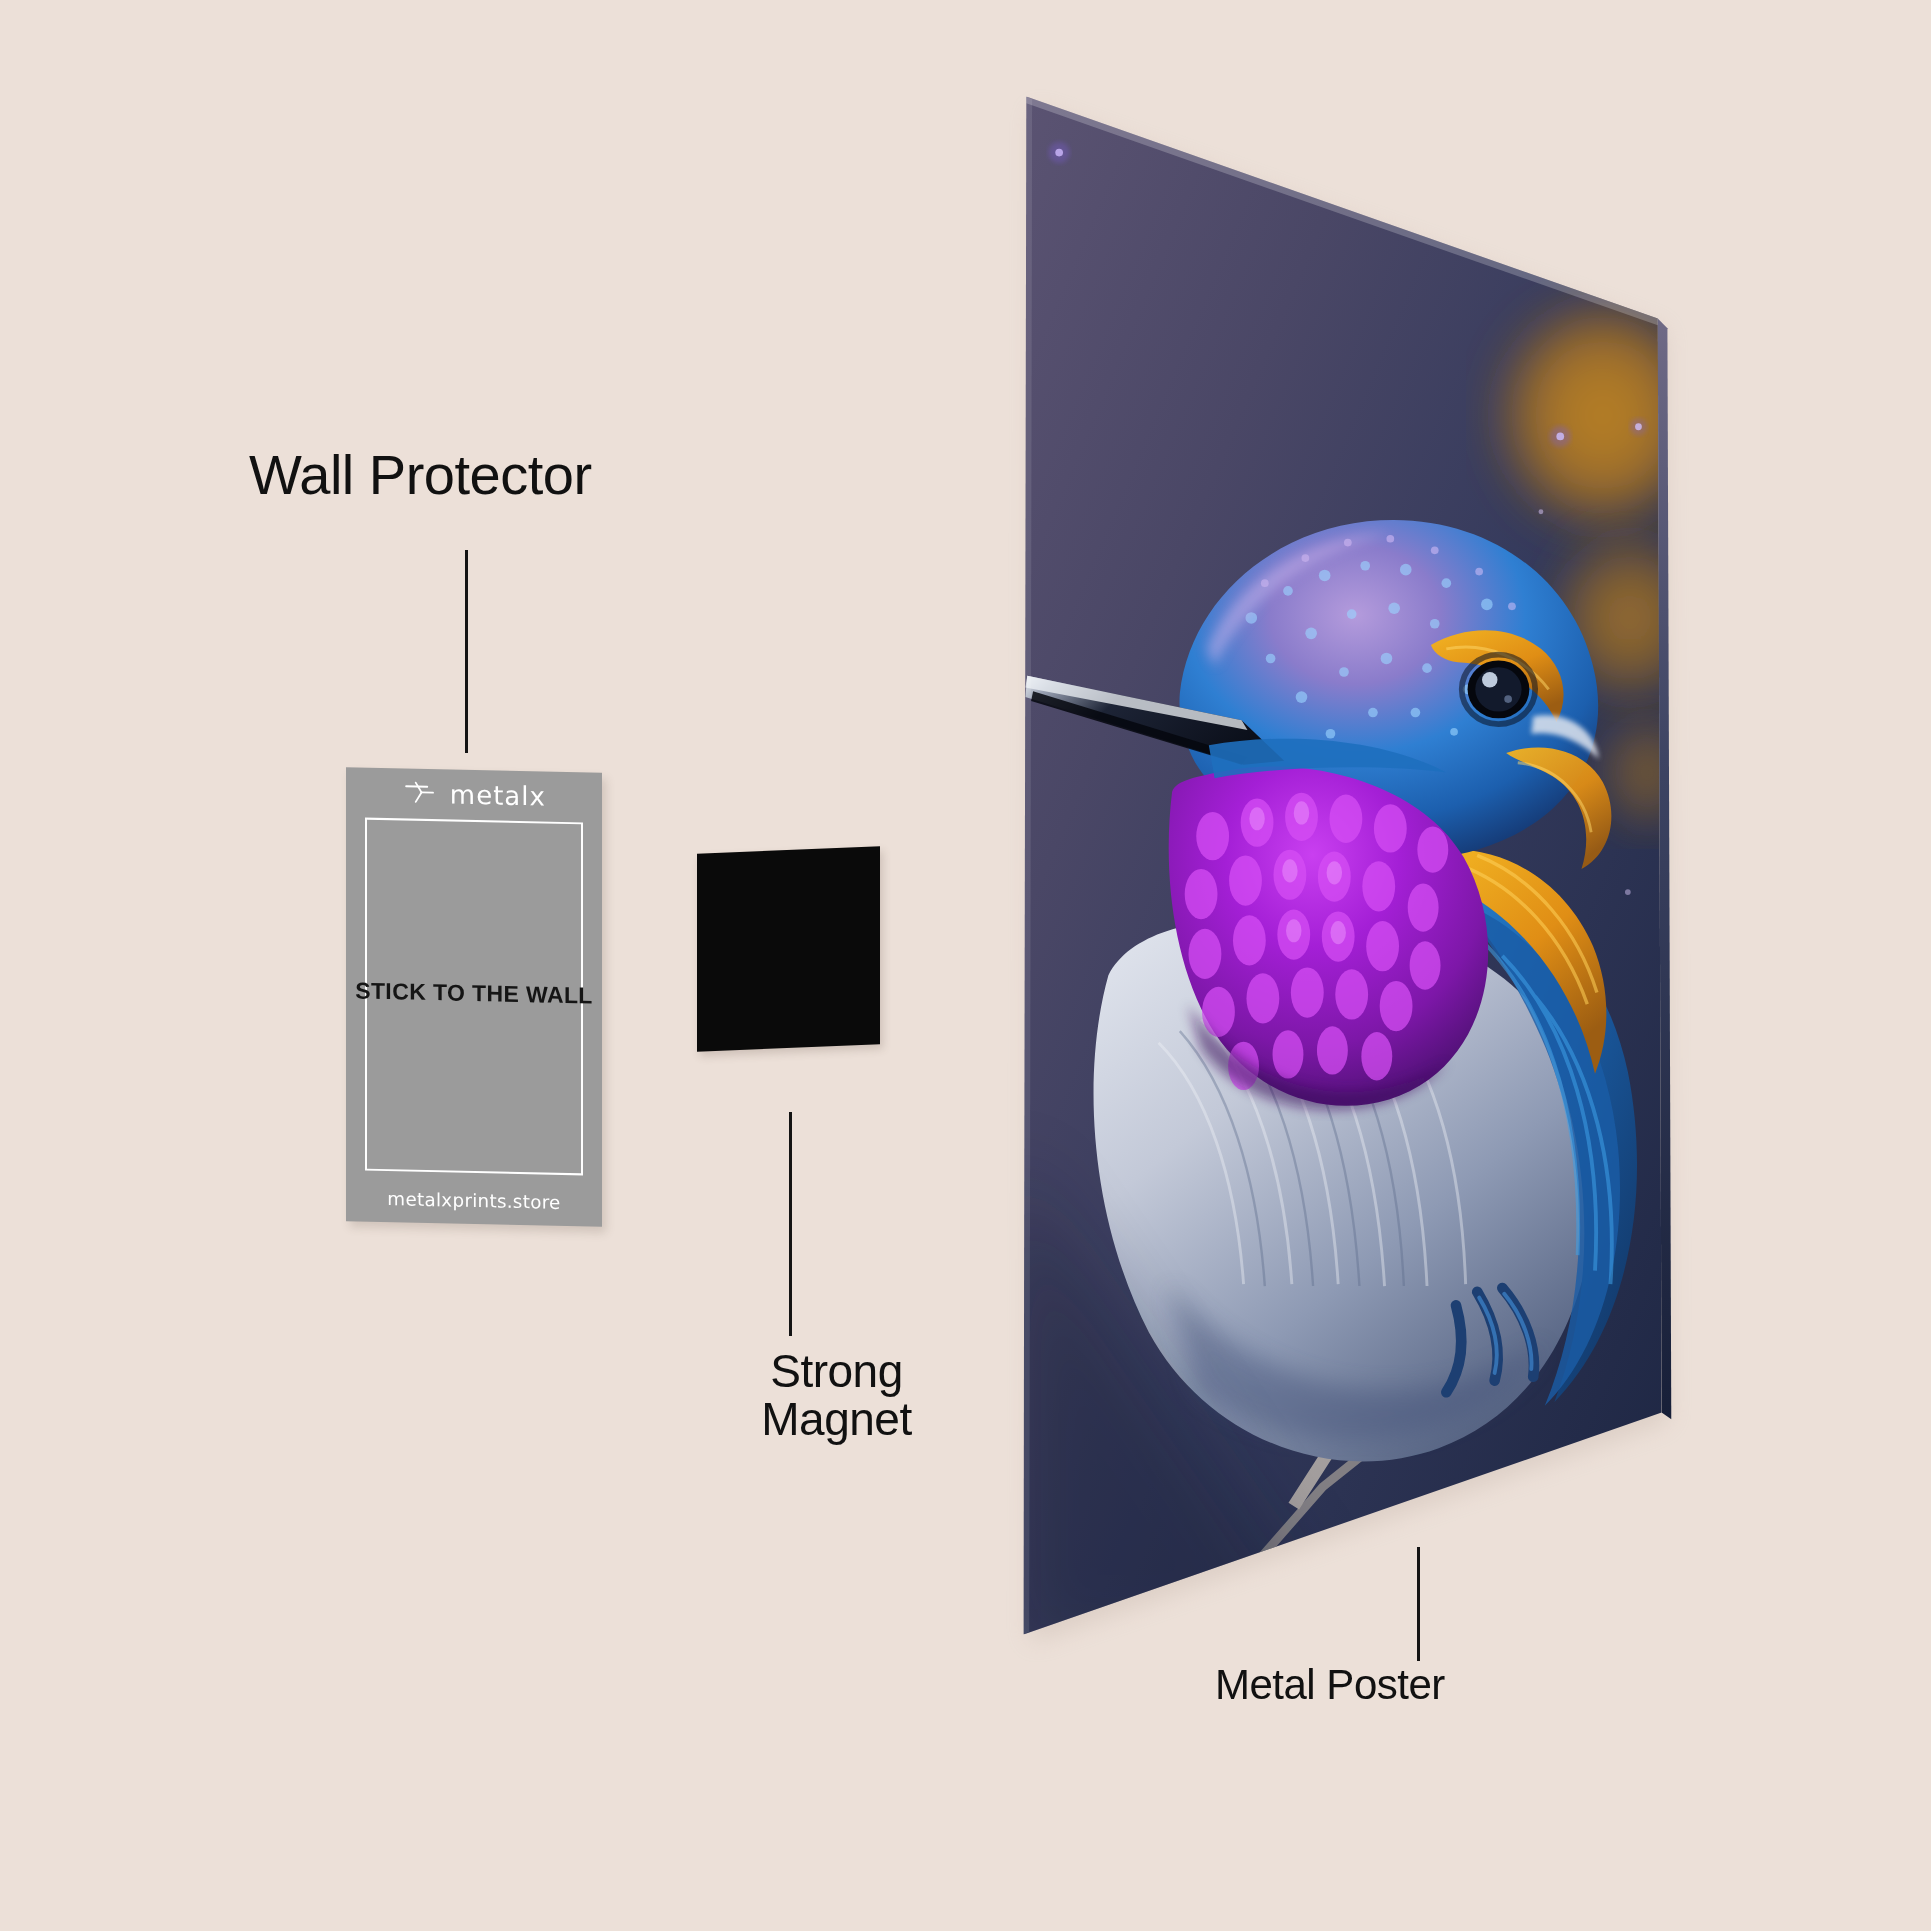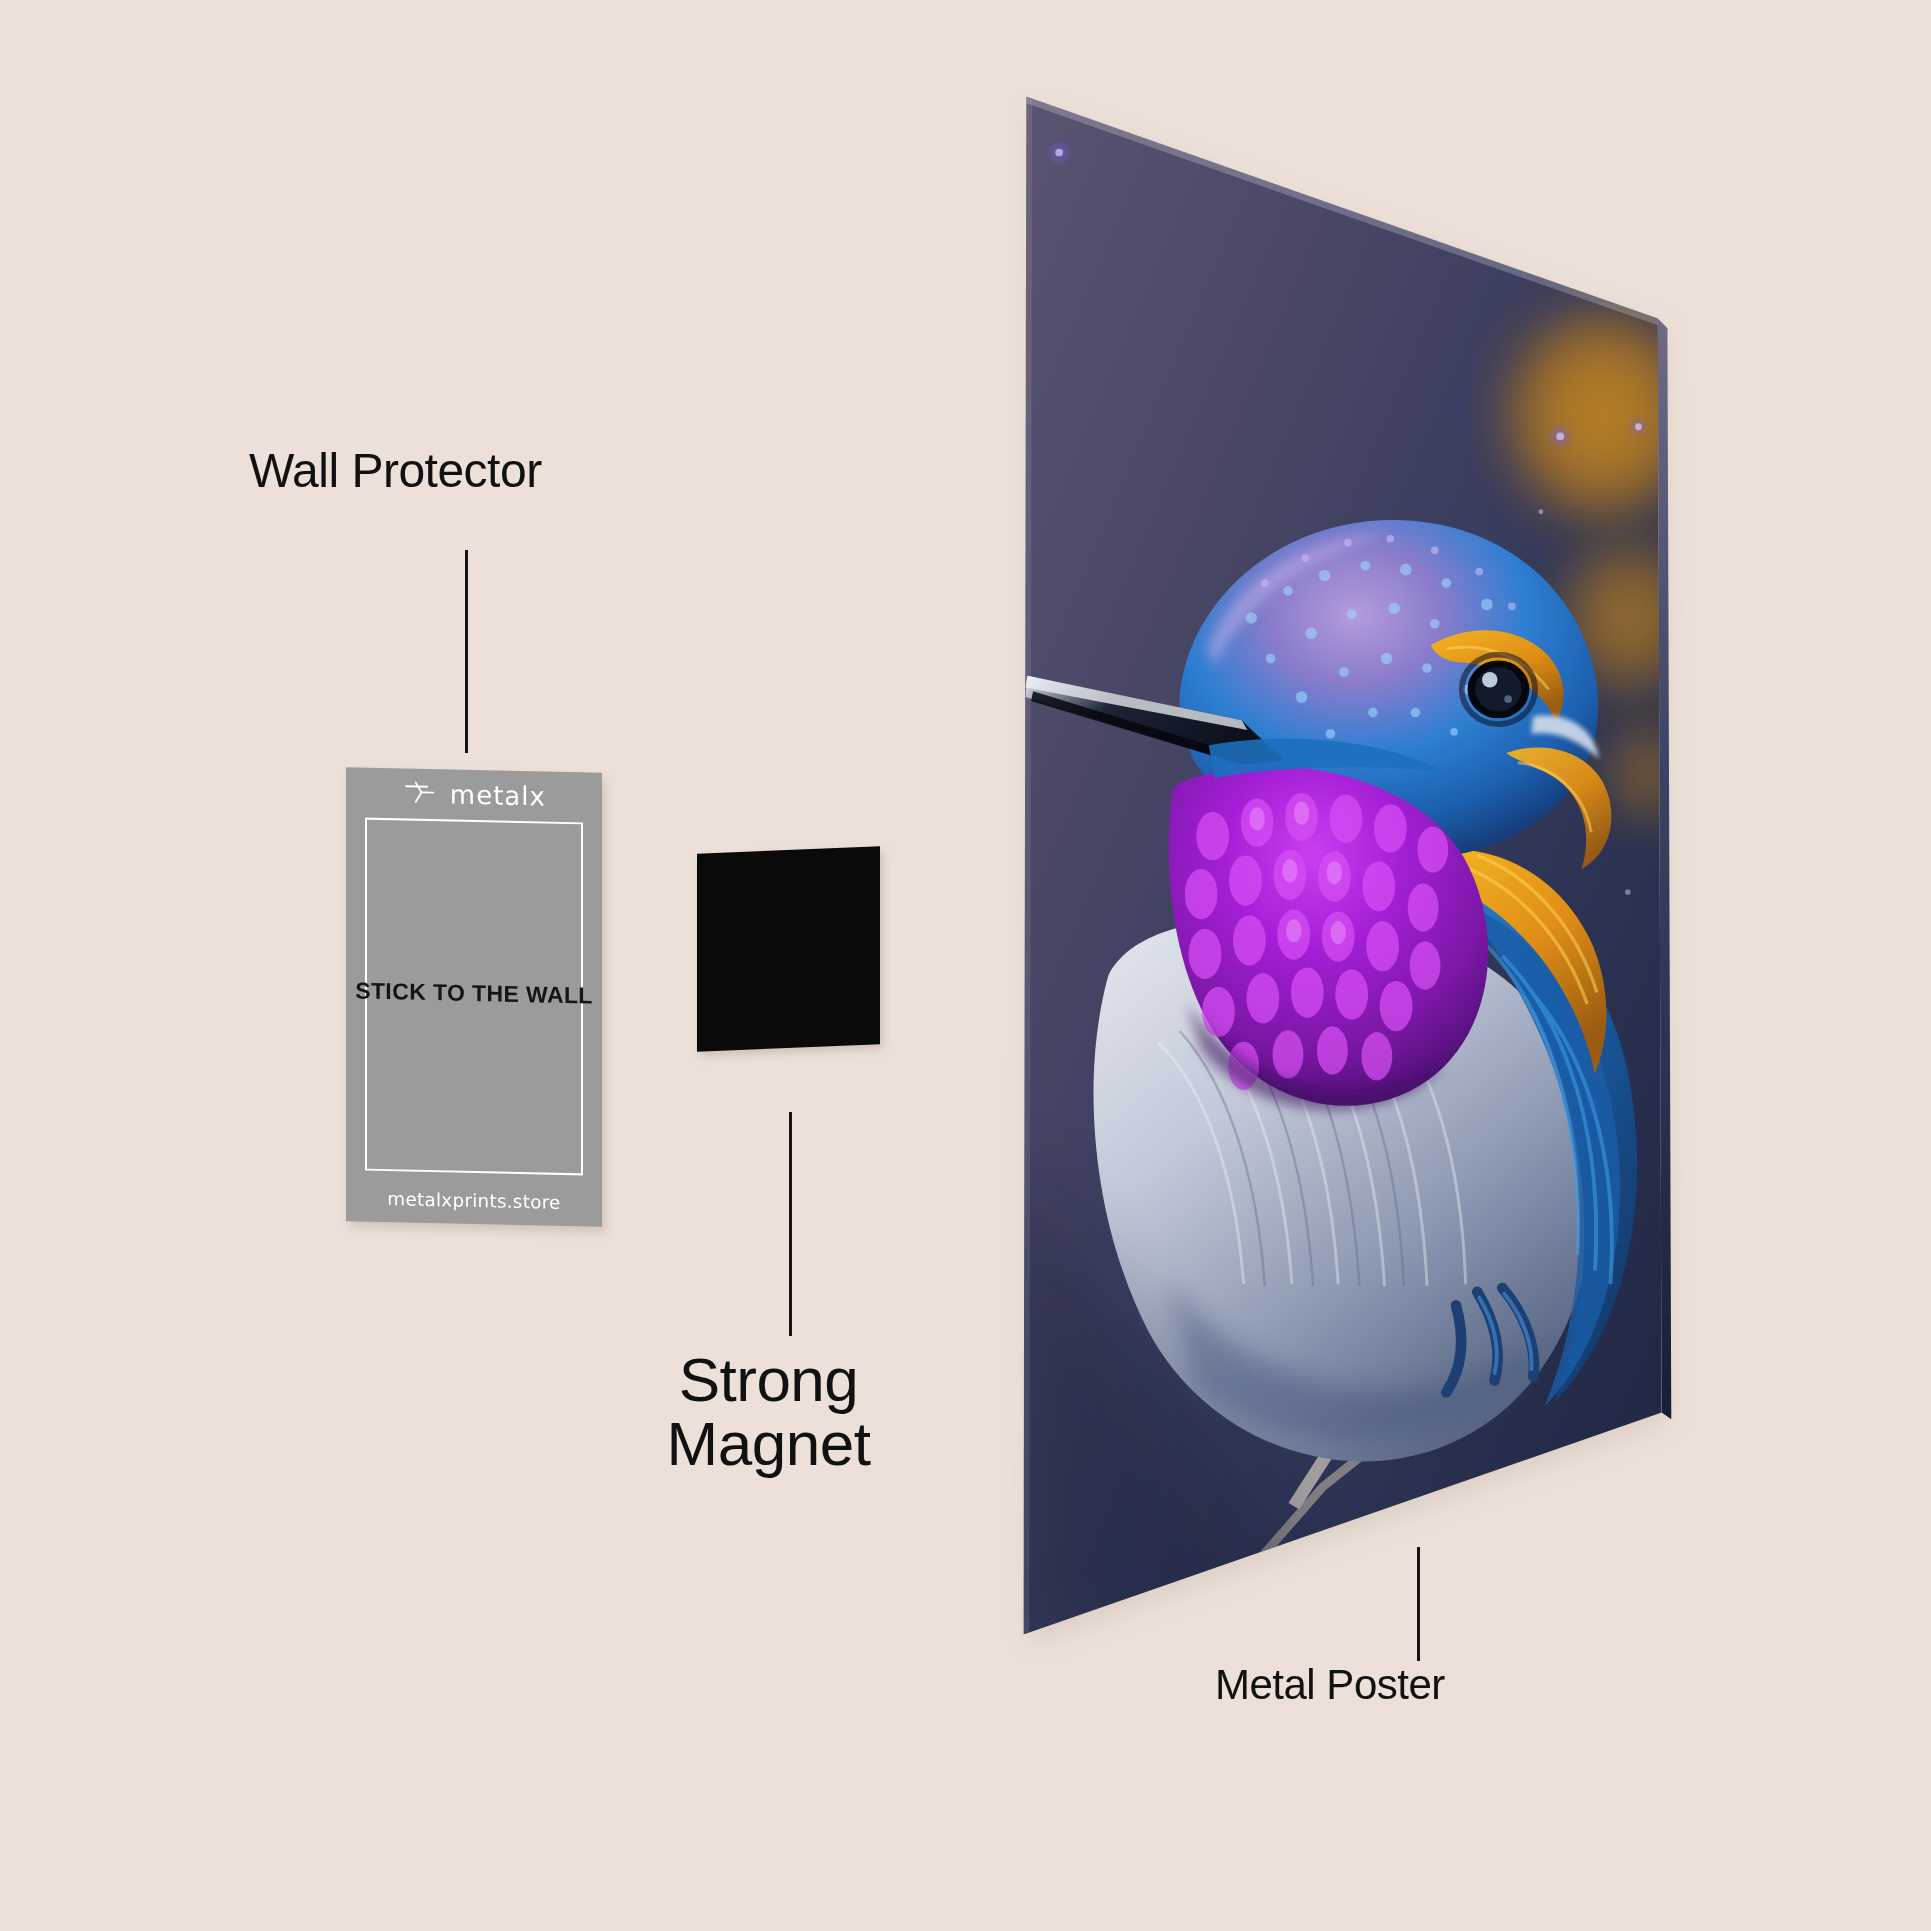--- a/index.html
+++ b/index.html
@@ -16,25 +16,25 @@
     position:absolute;
     color:#111111;
     font-family:"Liberation Sans", sans-serif;
     font-weight:400;
     letter-spacing:-0.5px;
     white-space:pre;
     line-height:1.04;
   }
   #label-wall-protector{
     left:249px; top:446px;
-    font-size:48px;
+    font-size:56px;
   }
   #label-strong-magnet{
-    left:648px; top:1348px;
-    font-size:62px;
+    left:716px; top:1348px;
+    font-size:46px;
     text-align:center;
     width:241px;
   }
   #label-metal-poster{
     left:1215px; top:1663px;
     font-size:42px;
   }
 
   
   .leader{position:absolute;background:#141414;width:2.9px;}

